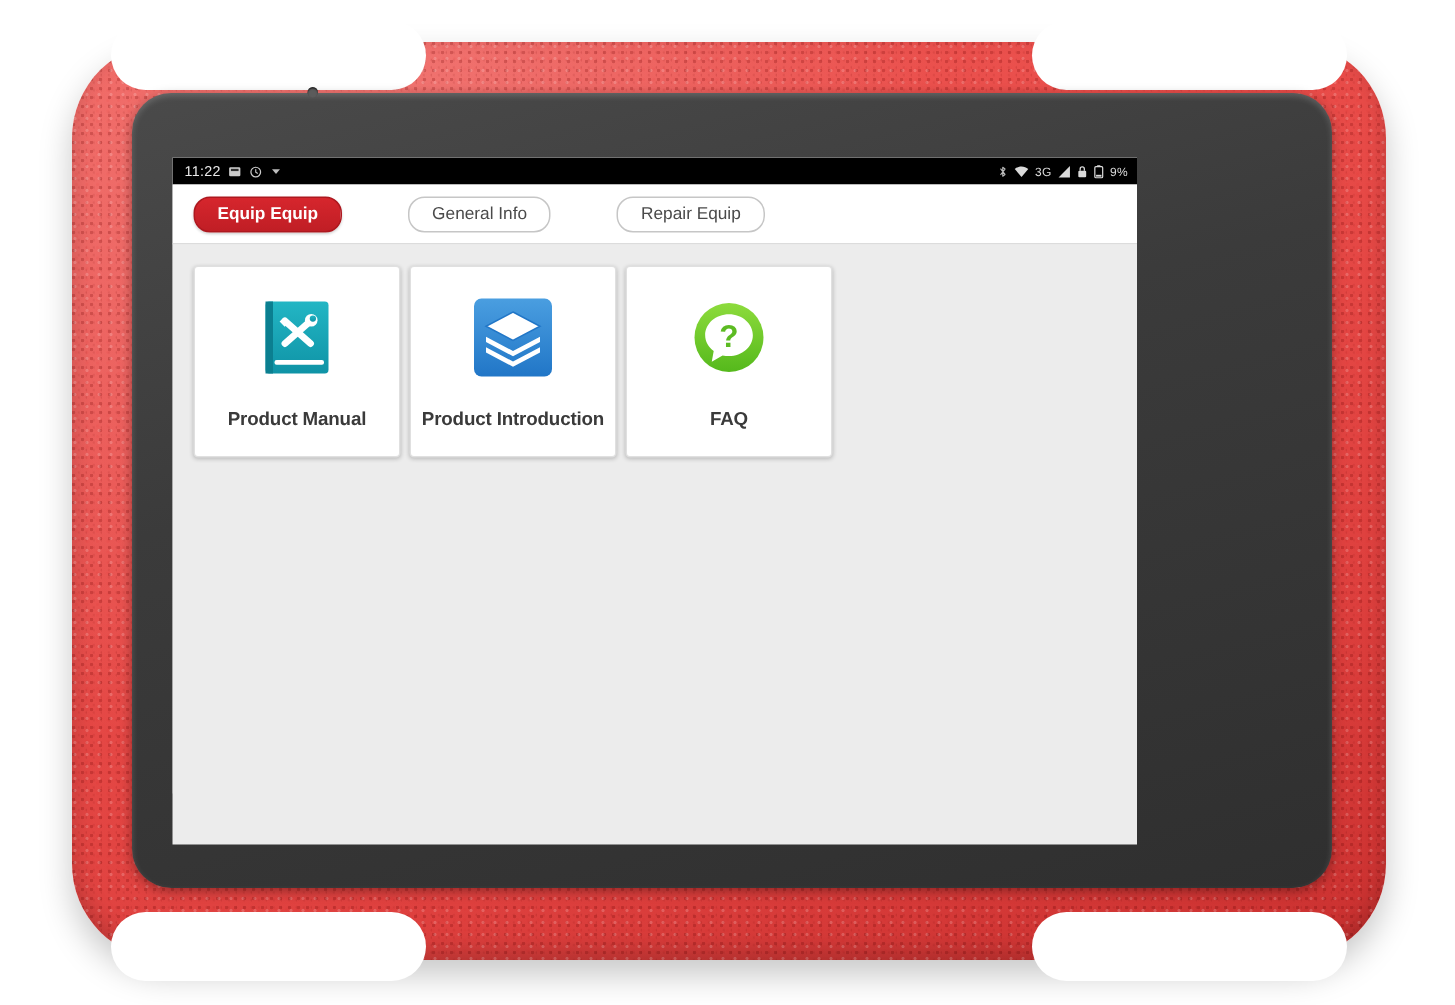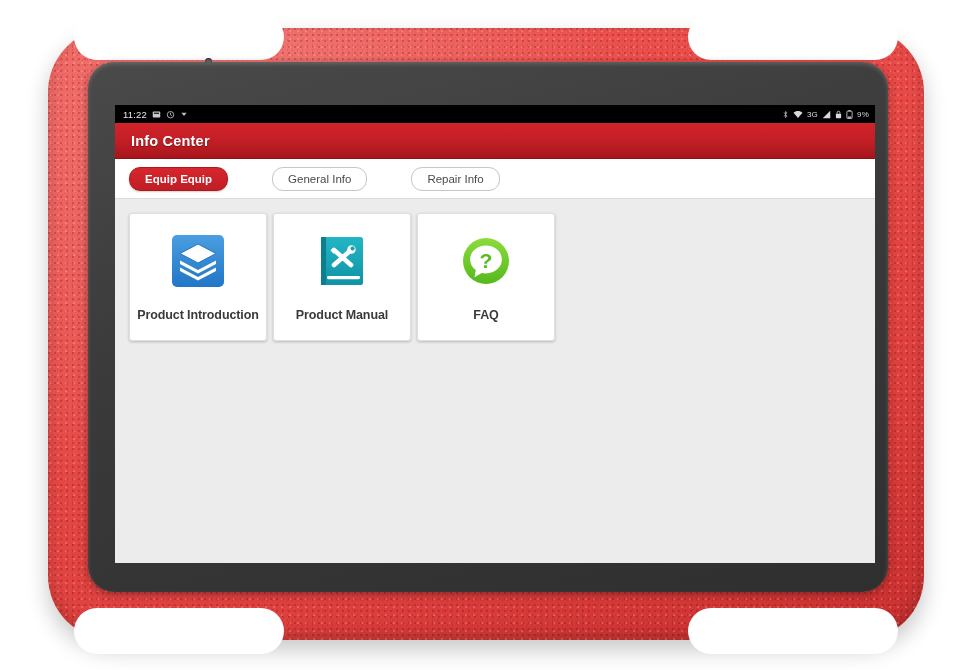--- a/index.html
+++ b/index.html
@@ -48,21 +48,21 @@
     background:linear-gradient(165deg,#4a4a4a 0%,#3b3b3b 40%,#2f2f2f 100%);
     box-shadow:inset 0 2px 4px rgba(255,255,255,.18), 0 2px 8px rgba(0,0,0,.35);
   }
   .camera-dot{
     position:absolute;left:205px;top:58px;width:7px;height:7px;border-radius:50%;
     background:#5b5b5b;box-shadow:inset 0 1px 1px rgba(0,0,0,.6);
   }
 
   
   .screen{
-    position:absolute;left:115px;top:105px;width:760px;height:458px;
+    position:absolute;left:115px;top:105px;width:643px;height:458px;
     background:#ececec;overflow:hidden;
   }
 
   
   .statusbar{
     height:18px;background:#000;display:flex;align-items:center;
     padding:0 6px 0 8px;color:#e8e8e8;font-size:9px;letter-spacing:.2px;
   }
   .sb-left{display:flex;align-items:center;gap:5px;}
   .sb-time{font-size:9.5px;color:#e9e9e9;}
@@ -181,56 +181,34 @@
           <svg width="7" height="9" viewBox="0 0 8 11">
               <rect x="0.8" y="1.4" width="6.4" height="9" rx="0.9" fill="none" stroke="#ededed" stroke-width="1"></rect>
               <rect x="2.7" y="0.2" width="2.6" height="1.3" fill="#ededed"></rect>
               <rect x="1.8" y="8" width="4.4" height="1.5" fill="#ededed"></rect>
             </svg>
         </span>
         <span class="sb-txt">9%</span>
       </div>
     </div>
 
-    <div class="titlebar">
-      <span class="title-text">Info Center</span>
-    </div>
 
     <div class="tabbar">
       <div class="tab active">
         <span>Equip Equip</span>
       </div>
       <div class="tab idle">
         <span>General Info</span>
       </div>
       <div class="tab idle">
-        <span>Repair Info</span>
+        <span>Repair Equip</span>
       </div>
     </div>
 
     <div class="content">
-
-      <div class="card">
-        <div class="card-icon">
-          <svg width="56" height="56" viewBox="0 0 56 56">
-            <defs>
-              <linearGradient id="gBlue" x1="0" y1="0" x2="0" y2="1">
-                <stop offset="0" stop-color="#4a9ee0"></stop>
-                  <stop offset="1" stop-color="#2176c7"></stop>
-              </linearGradient>
-            </defs>
-            <rect x="2" y="2" width="52" height="52" rx="5" fill="url(#gBlue)"></rect>
-            <path d="M28 11 46 20.5 28 30 10 20.5z" fill="#fff"></path>
-            <path d="M28 11 46 20.5 28 30 10 20.5z" fill="none" stroke="#2176c7" stroke-width="1"></path>
-            <path d="M10 27.5 28 37 46 27.5 46 31 28 40.5 10 31z" fill="#fff"></path>
-            <path d="M10 34.5 28 44 46 34.5 46 38 28 47.5 10 38z" fill="#fff"></path>
-          </svg>
-        </div>
-        <div class="card-label">Product Introduction</div>
-      </div>
 
       <div class="card">
         <div class="card-icon">
           <svg width="56" height="56" viewBox="0 0 56 56">
             <defs>
               <linearGradient id="gTeal" x1="0" y1="0" x2="0" y2="1">
                 <stop offset="0" stop-color="#23b6c4"></stop>
                   <stop offset="1" stop-color="#0f93a6"></stop>
               </linearGradient>
             </defs>
@@ -246,20 +224,39 @@
             <path d="M18.6 15.2 l3.4 3.4 -2.2 2.2 -3.4 -3.4z" fill="#fff"></path>
           </svg>
         </div>
         <div class="card-label">Product Manual</div>
       </div>
 
       <div class="card">
         <div class="card-icon">
           <svg width="56" height="56" viewBox="0 0 56 56">
             <defs>
+              <linearGradient id="gBlue" x1="0" y1="0" x2="0" y2="1">
+                <stop offset="0" stop-color="#4a9ee0"></stop>
+                  <stop offset="1" stop-color="#2176c7"></stop>
+              </linearGradient>
+            </defs>
+            <rect x="2" y="2" width="52" height="52" rx="5" fill="url(#gBlue)"></rect>
+            <path d="M28 11 46 20.5 28 30 10 20.5z" fill="#fff"></path>
+            <path d="M28 11 46 20.5 28 30 10 20.5z" fill="none" stroke="#2176c7" stroke-width="1"></path>
+            <path d="M10 27.5 28 37 46 27.5 46 31 28 40.5 10 31z" fill="#fff"></path>
+            <path d="M10 34.5 28 44 46 34.5 46 38 28 47.5 10 38z" fill="#fff"></path>
+          </svg>
+        </div>
+        <div class="card-label">Product Introduction</div>
+      </div>
+
+      <div class="card">
+        <div class="card-icon">
+          <svg width="56" height="56" viewBox="0 0 56 56">
+            <defs>
               <linearGradient id="gGreen" x1="0" y1="0" x2="0" y2="1">
                 <stop offset="0" stop-color="#8ddb3c"></stop>
                   <stop offset="1" stop-color="#55b91c"></stop>
               </linearGradient>
             </defs>
             <circle cx="28" cy="28" r="23" fill="url(#gGreen)"></circle>
             <path d="M28 12.5c-8.8 0-15.9 6.2-15.9 13.9 0 4.3 2.2 8.1 5.7 10.6l-1.3 7.2 7.2-4.2c1.4.3 2.8.4 4.3.4 8.8 0 15.9-6.2 15.9-13.9S36.8 12.5 28 12.5z" fill="#ffffff"></path>
             <text x="28" y="34.5" font-family="'Liberation Sans',sans-serif" font-size="21" font-weight="bold" fill="#5cbb22" text-anchor="middle">?</text>
           </svg>
         </div>

